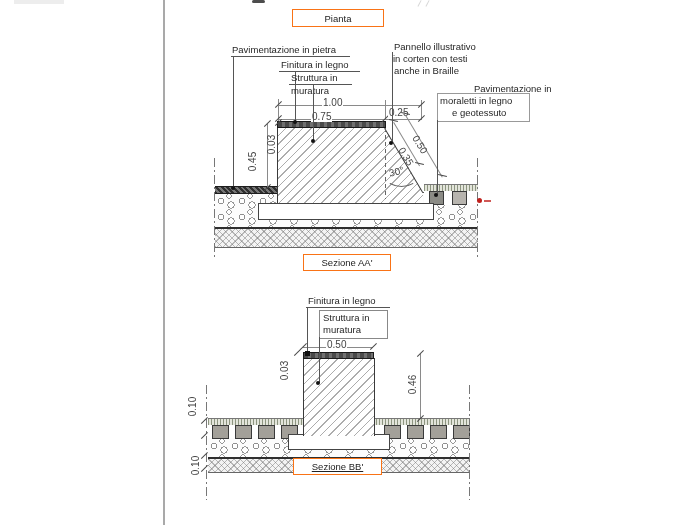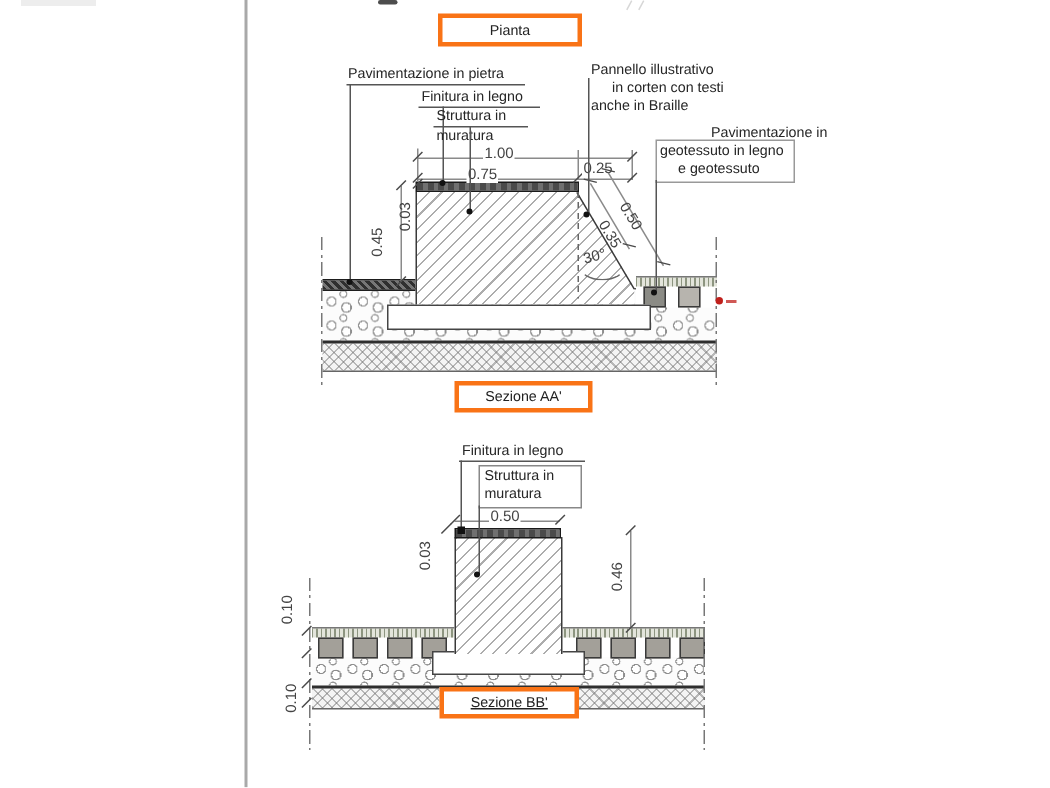--- a/index.html
+++ b/index.html
@@ -6,21 +6,21 @@
   #canvas{position:relative;width:700px;height:525px;background:#ffffff;overflow:hidden;
           font-family:"Liberation Sans",sans-serif;color:#262626;}
   .abs{position:absolute;}
   .lbl{position:absolute;font-size:9.5px;line-height:11px;color:#262626;white-space:nowrap;}
   .dimt{position:absolute;font-size:10px;line-height:11px;color:#444;background:#fff;padding:0 1px;white-space:nowrap;}
   .dimv{transform:rotate(-90deg);transform-origin:center;text-align:center;background:transparent;}
   .hl{position:absolute;height:1px;background:#555;}
   .vl{position:absolute;width:1px;background:#555;}
   .dim-l{background:#8a8a8a;}
   .tick{position:absolute;width:9px;height:1.2px;background:#4a4a4a;transform:rotate(-45deg);}
-  .box{position:absolute;border:3px solid #f97316;background:#fff;display:flex;align-items:center;justify-content:center;
+  .box{position:absolute;border:1px solid #f97316;background:#fff;display:flex;align-items:center;justify-content:center;
        font-size:9.5px;color:#222;}
   .dashdot{position:absolute;width:1px;background:repeating-linear-gradient(180deg,#777 0 9px,transparent 9px 12px,#777 12px 14px,transparent 14px 17px);}
   .dashv{position:absolute;width:1px;background:repeating-linear-gradient(180deg,#666 0 4px,transparent 4px 7px);}
   .hatch{background-color:#fff;background-image:repeating-linear-gradient(135deg,rgba(105,105,105,.55) 0 1px,transparent 1px 6px);}
   .crosshatch{background-color:#f4f4f4;border-top:2px solid #2e2e2e;border-bottom:1px solid #666;
        background-image:repeating-linear-gradient(45deg,rgba(110,110,110,.45) 0 1px,transparent 1px 4.5px),
                         repeating-linear-gradient(135deg,rgba(110,110,110,.45) 0 1px,transparent 1px 4.5px);}
   .gravel{background-color:#fcfcfc;
        background-image:radial-gradient(circle at 6px 8px,#fff 2.5px,#8f8f8f 2.5px,#8f8f8f 3.3px,transparent 3.5px),
                         radial-gradient(circle at 14px 3px,#fff 1.9px,#979797 1.9px,#979797 2.6px,transparent 2.8px),
@@ -114,28 +114,28 @@
   <div class="vl" style="left:295px;top:71px;height:50px;"></div>
   <div class="dot" style="left:293px;top:120px;"></div>
 
   <div class="lbl" style="left:291px;top:72px;">Struttura in</div>
   <div class="hl" style="left:289px;top:84px;width:63px;"></div>
   <div class="lbl" style="left:291px;top:85px;">muratura</div>
   <div class="vl" style="left:313px;top:84px;height:56px;"></div>
   <div class="dot" style="left:311px;top:139px;"></div>
 
   <div class="lbl" style="left:394px;top:41px;">Pannello illustrativo</div>
-  <div class="lbl" style="left:408px;top:53px;text-align:center;">in corten con testi</div>
+  <div class="lbl" style="left:393px;top:53px;text-align:center;">in corten con testi</div>
   <div class="lbl" style="left:394px;top:65px;">anche in Braille</div>
   <div class="vl" style="left:392px;top:52px;height:91px;"></div>
   <div class="dot" style="left:389px;top:141px;"></div>
 
   <div class="lbl" style="left:439px;top:83px;padding-left:35px;">Pavimentazione in</div>
   <div class="abs" style="left:437px;top:93px;width:91px;height:27px;border:1px solid #999;"></div>
-  <div class="lbl" style="left:440px;top:95px;">geotessuto in legno</div>
+  <div class="lbl" style="left:440px;top:95px;">moraletti in legno</div>
   <div class="lbl" style="left:452px;top:107px;">e geotessuto</div>
   <div class="vl" style="left:437px;top:120px;height:75px;"></div>
   <div class="dot" style="left:434px;top:193px;"></div>
 
   <div class="box" style="left:303px;top:254px;width:86px;height:15px;">
     <span>Sezione AA'</span>
   </div>
 
   <div class="abs gravel" style="left:208px;top:437px;width:262px;height:20px;"></div>
   <div class="abs crosshatch" style="left:208px;top:457px;width:262px;height:13px;"></div>

